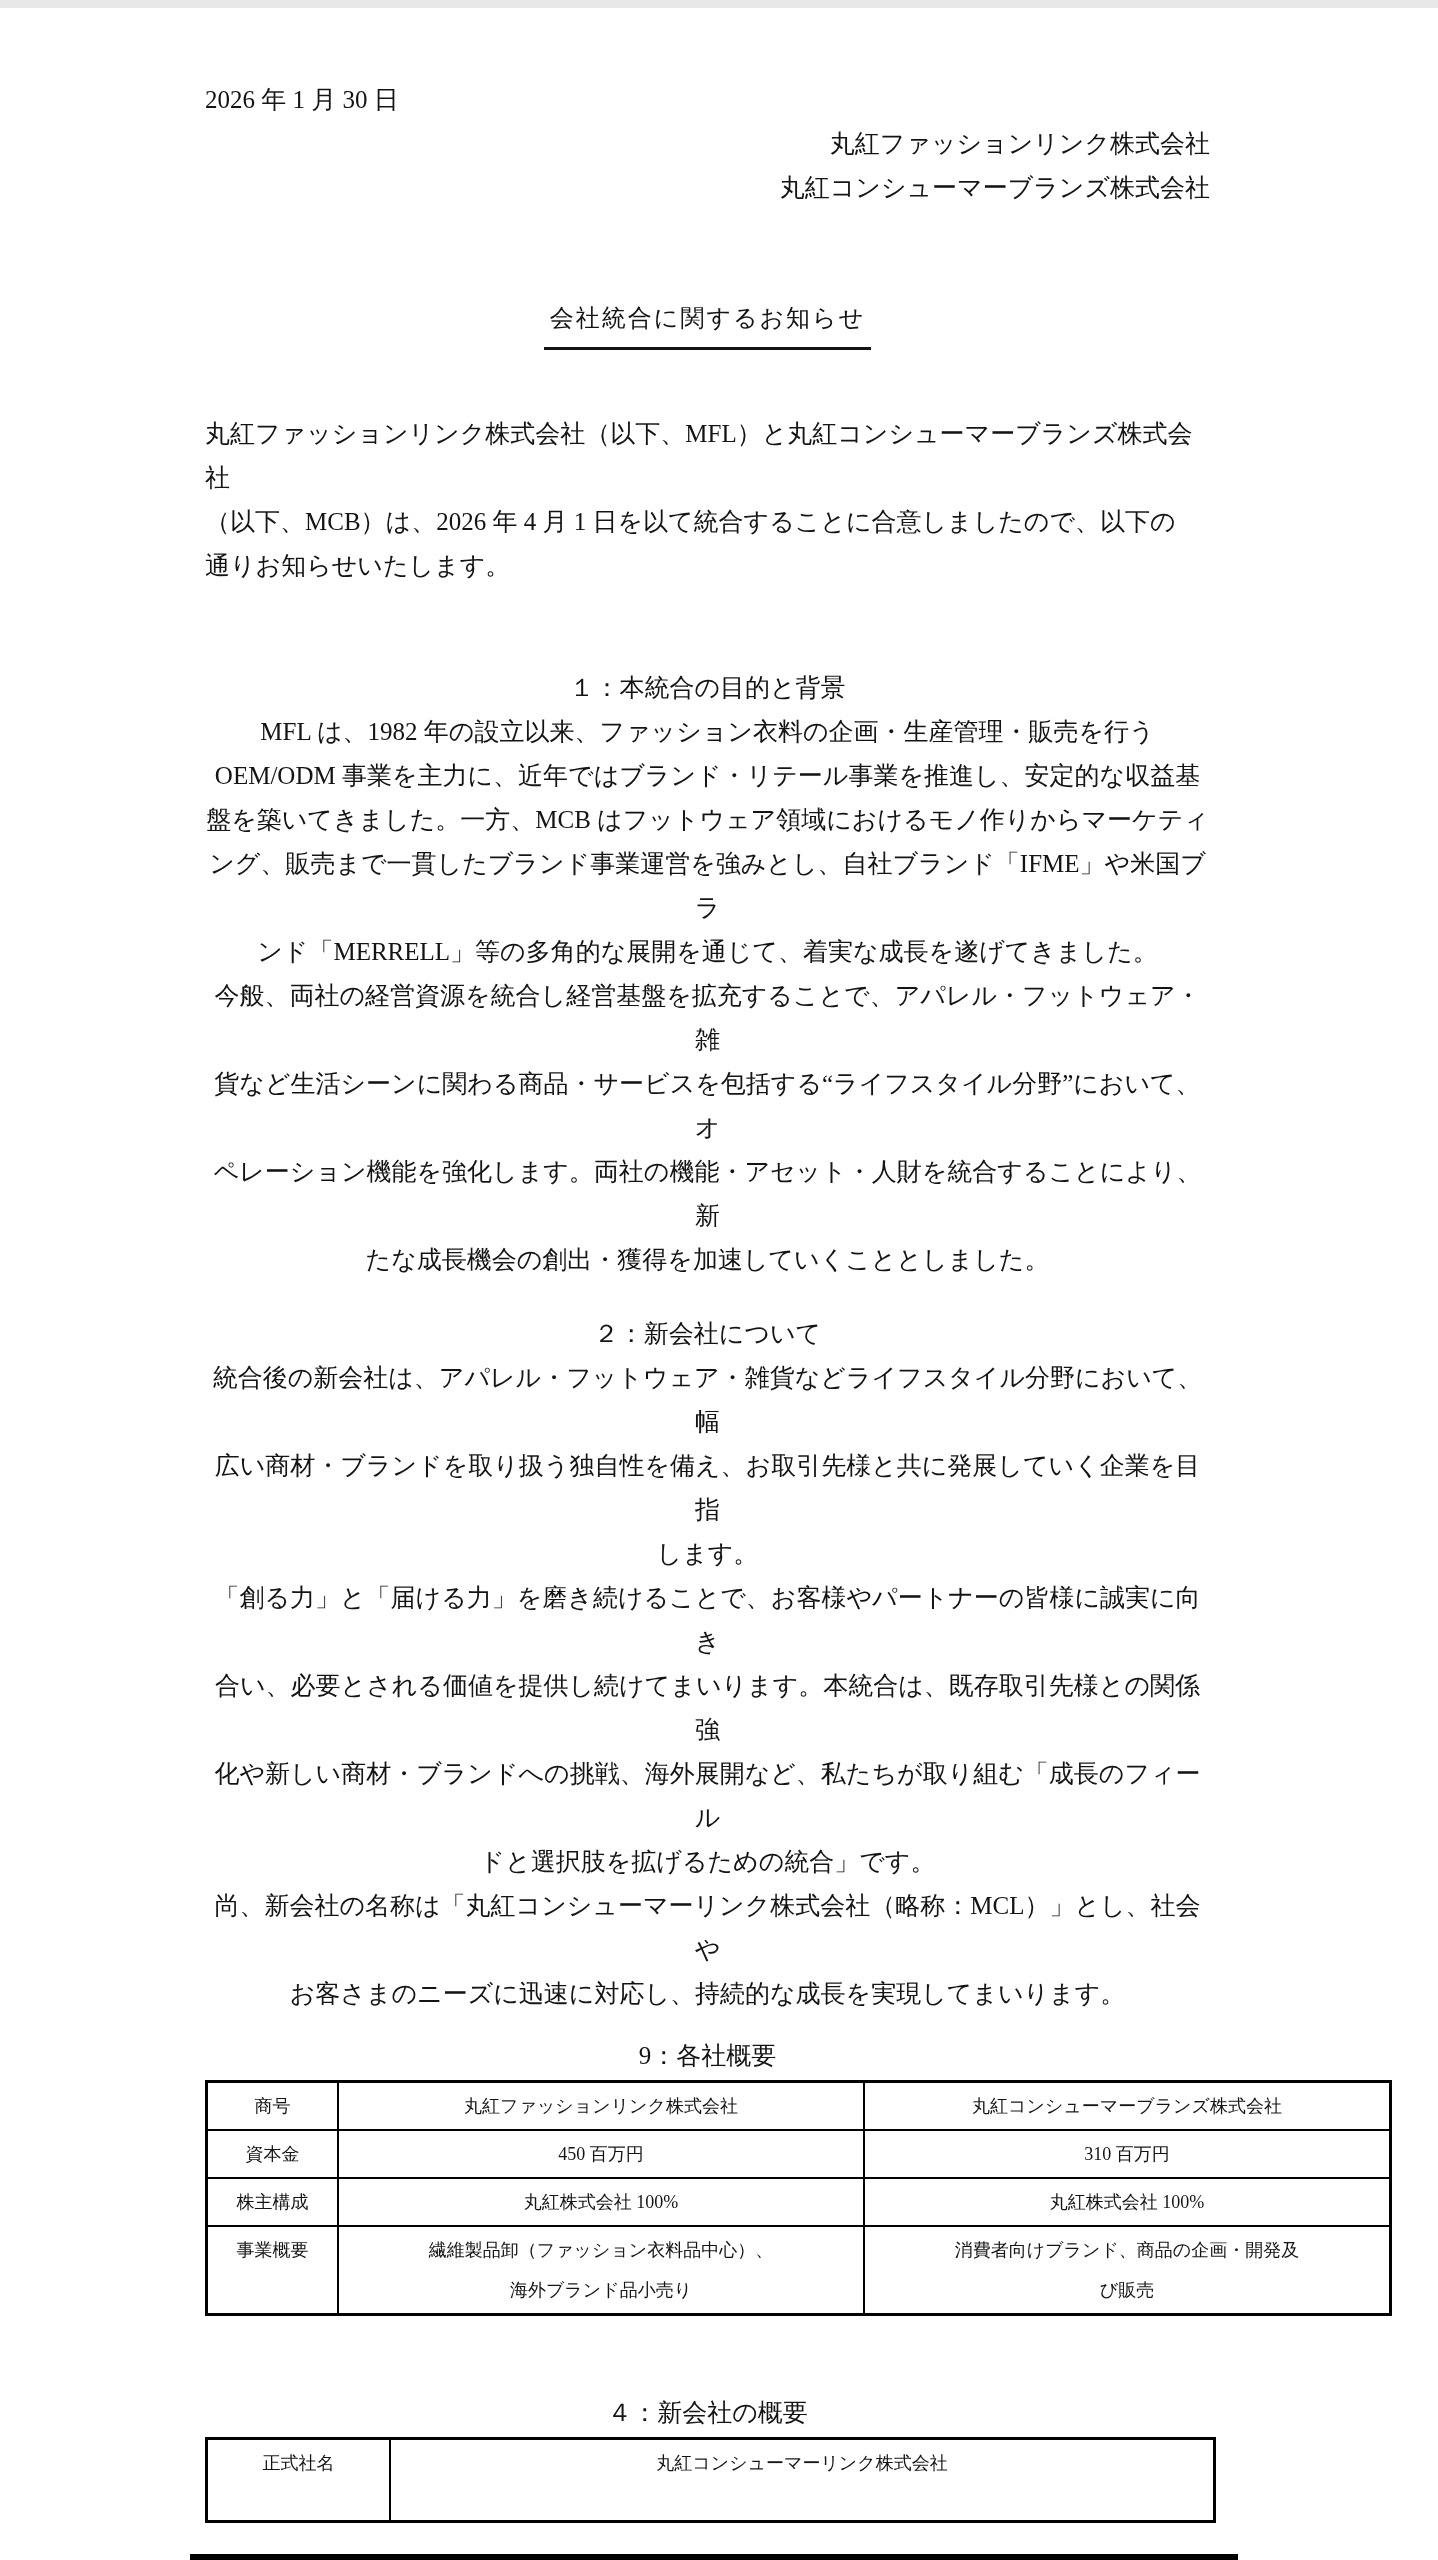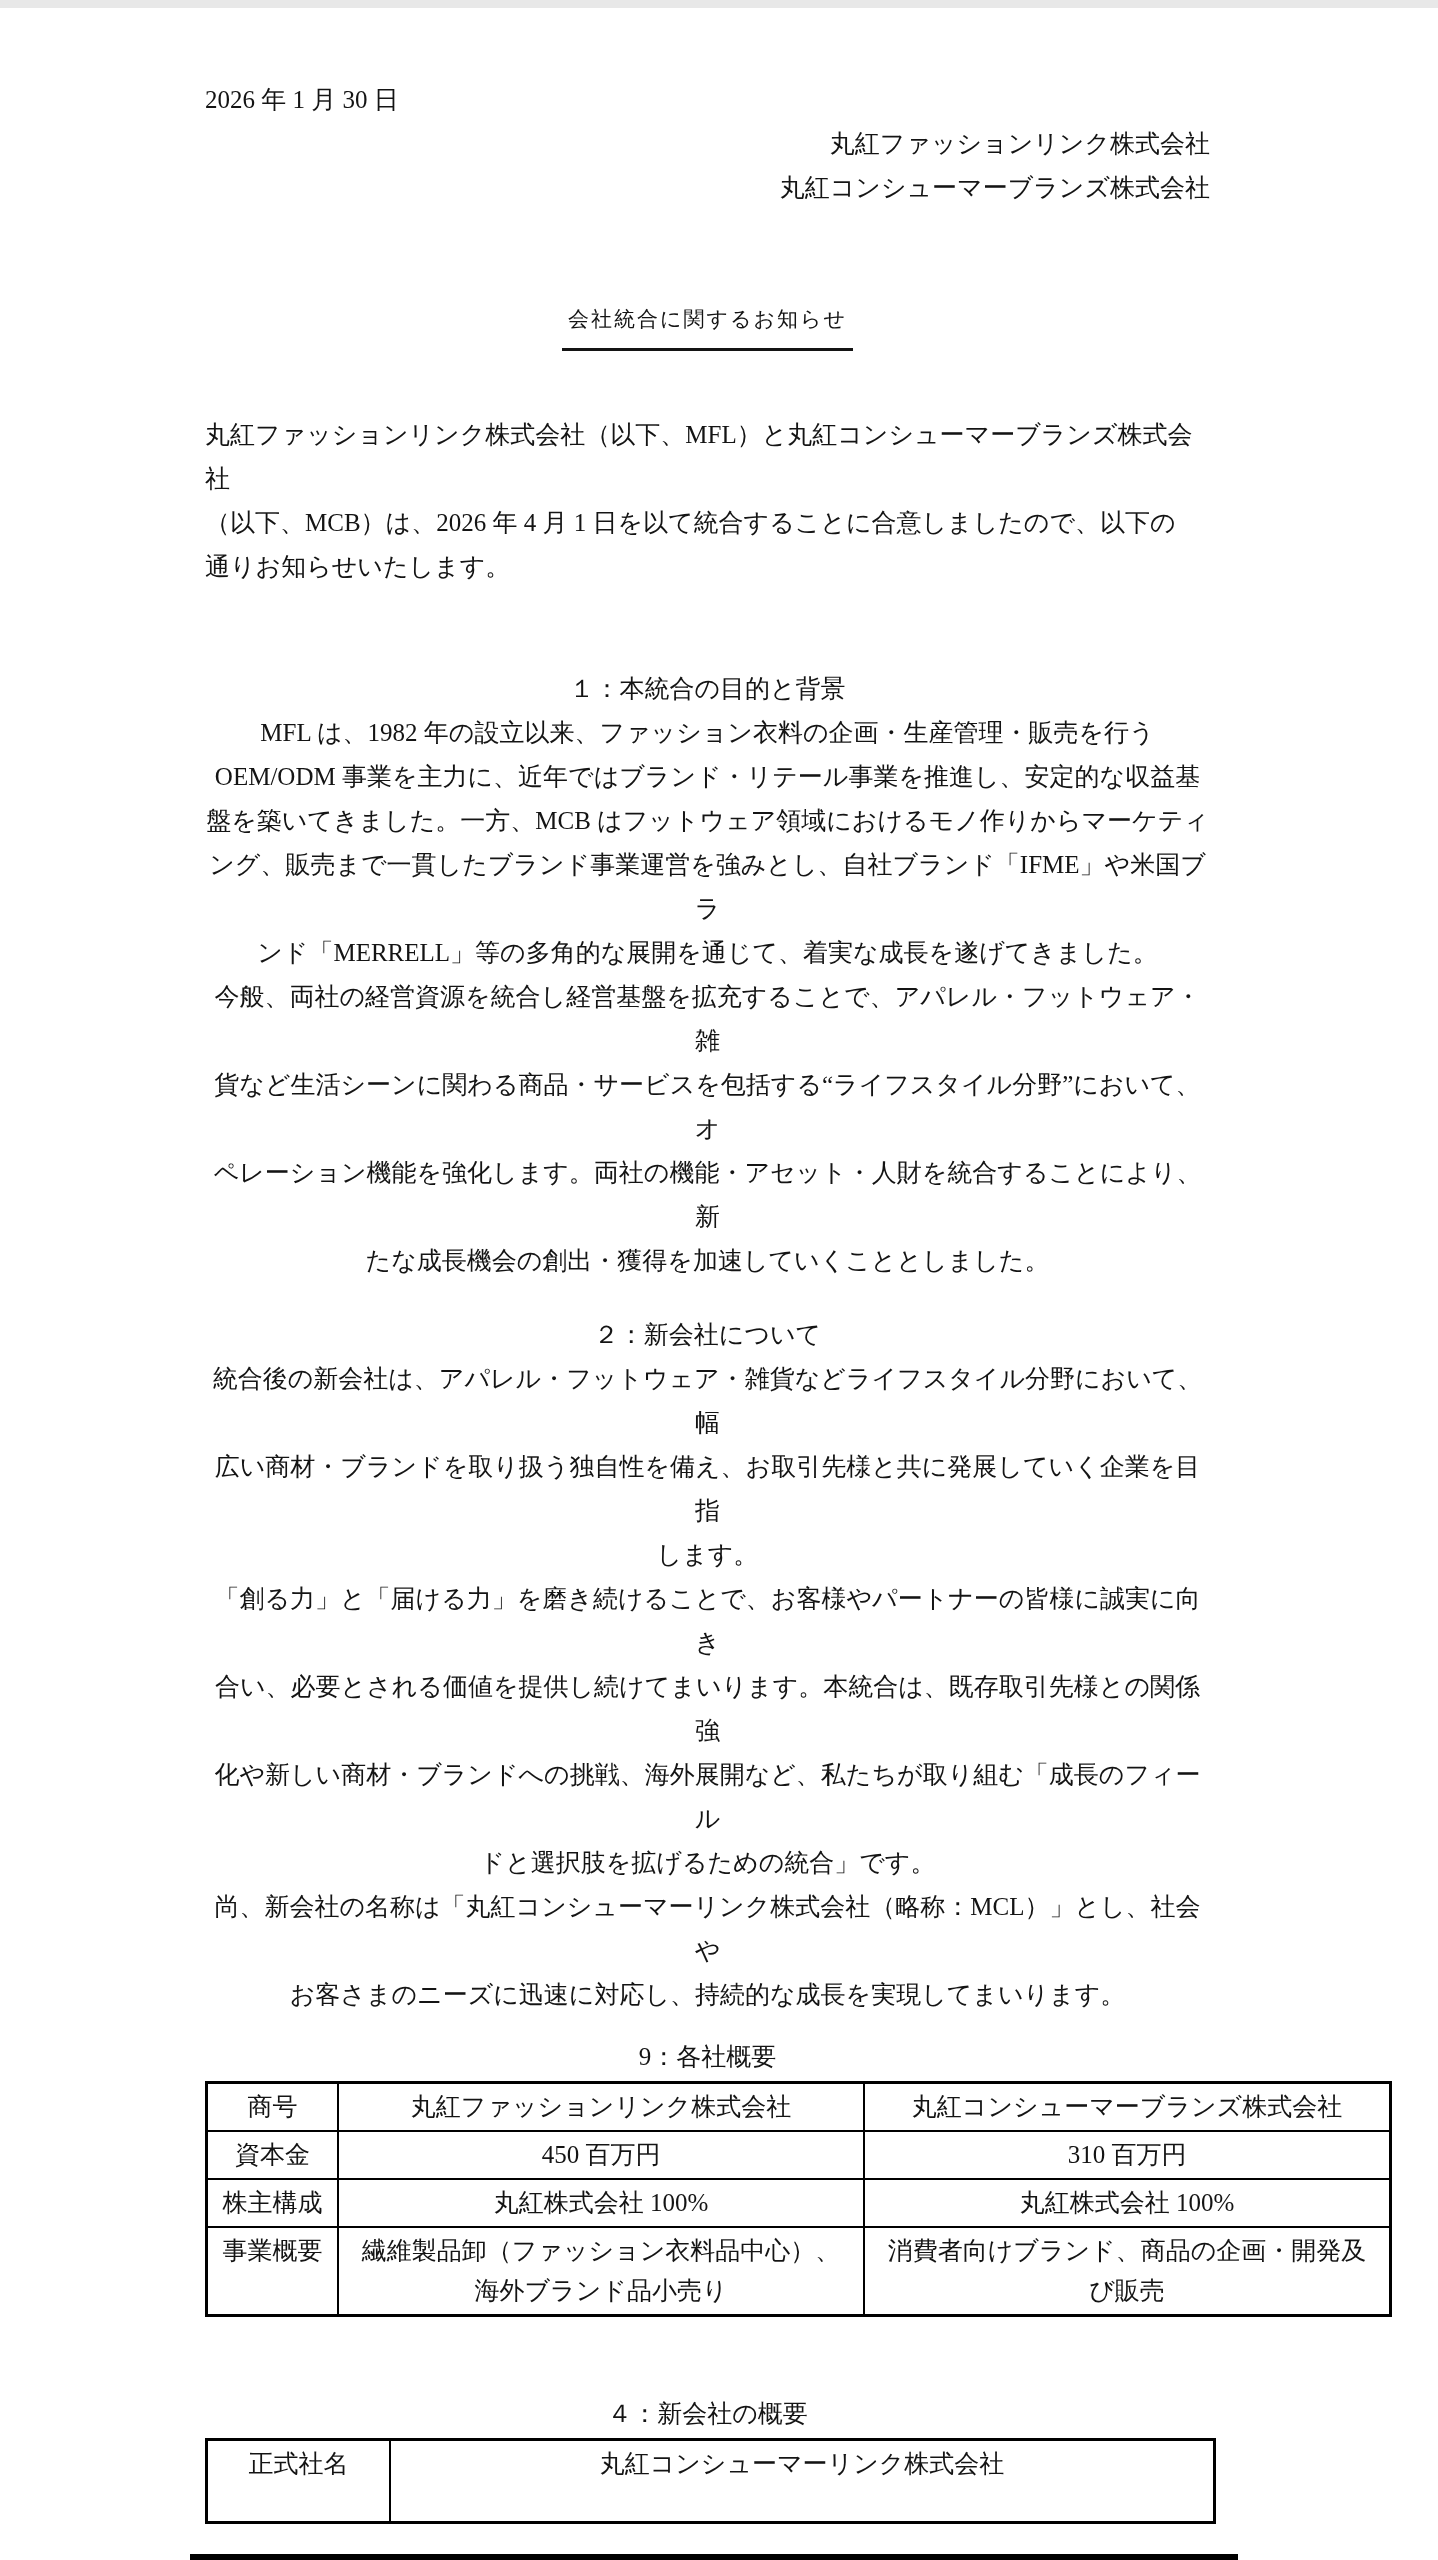--- a/index.html
+++ b/index.html
@@ -15,35 +15,35 @@
   .content {
     padding:70px 228px 0 205px; 
     font-size:25px;
     line-height:44px;
   }
   .date-line { line-height:44px; }
   .companies { text-align:right; line-height:44px; }
   .title-wrap { text-align:center; margin-top:84px; line-height:48px; }
   .doc-title {
     display:inline-block;
-    font-size:21px;
+    font-size:24px;
     letter-spacing:2px;
     border-bottom:3px solid #141414;
     padding:0 6px 5px 6px;
   }
   .prelines { white-space:pre-line; }
   .intro { margin-top:62px; }
   .section { margin-top:30px;text-align:center; }
   .section-1 { margin-top:78px; }
   .section-3 { margin-top:18px; }
   .section-4 { margin-top:75px; }
   .sec-heading { line-height:44px; }
 
   table { border-collapse:collapse; table-layout:fixed; background:#fff; }
-  .tbl { margin-top:2px; font-size:25px; }
+  .tbl { margin-top:2px; font-size:18px; }
   .tbl td {
     border:2px solid #000;
     vertical-align:top;
     padding:3px 12px;
     line-height:40px;
     white-space:pre-line;
     overflow:hidden;
   }
   .tbl { border:3px solid #000; }
   .table-1 { width:1105px; }

